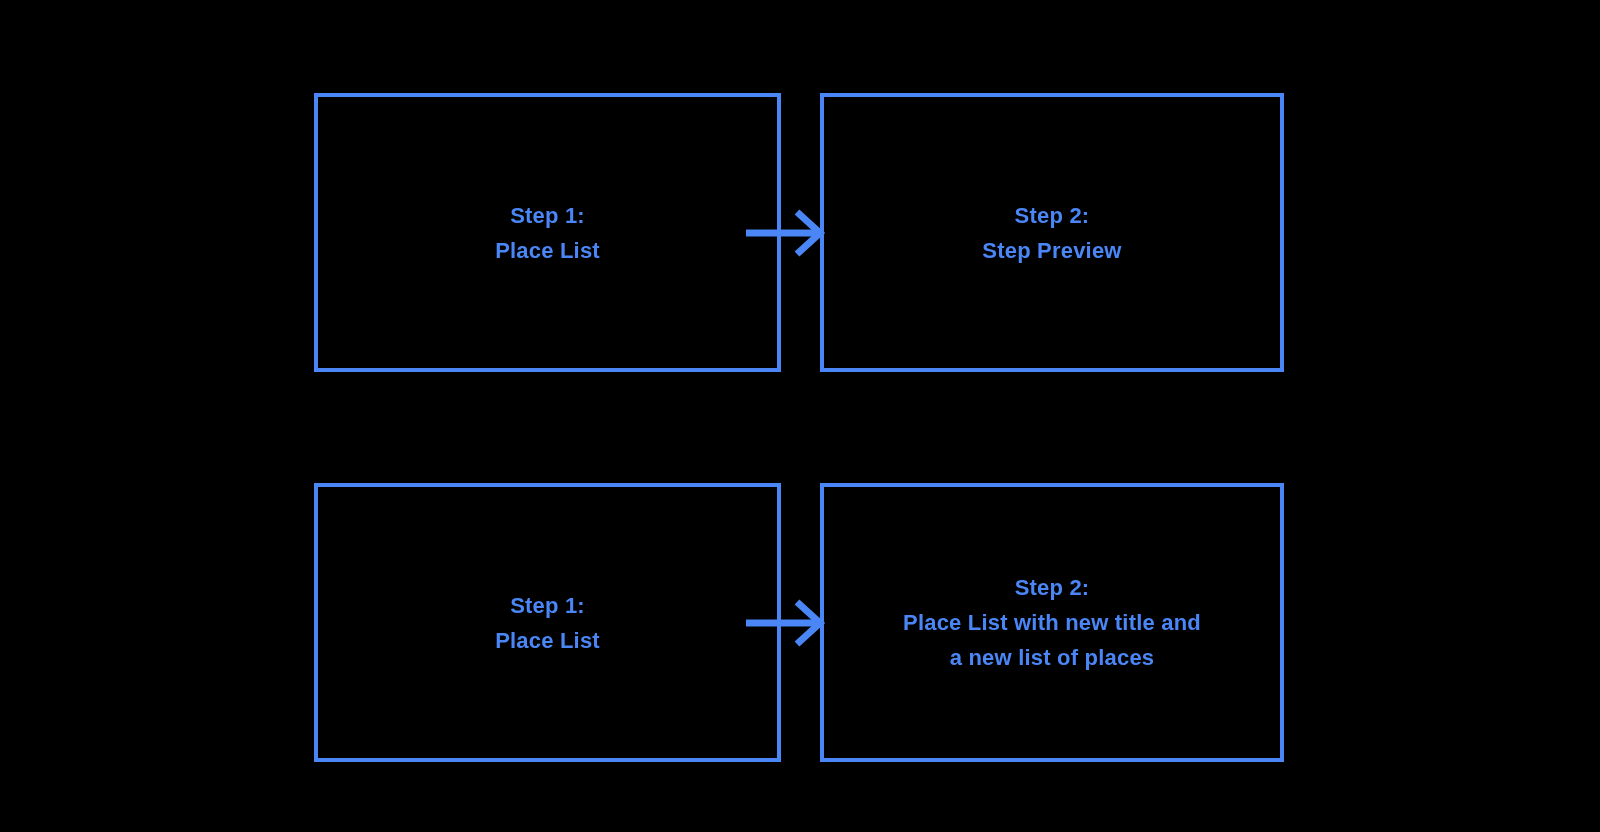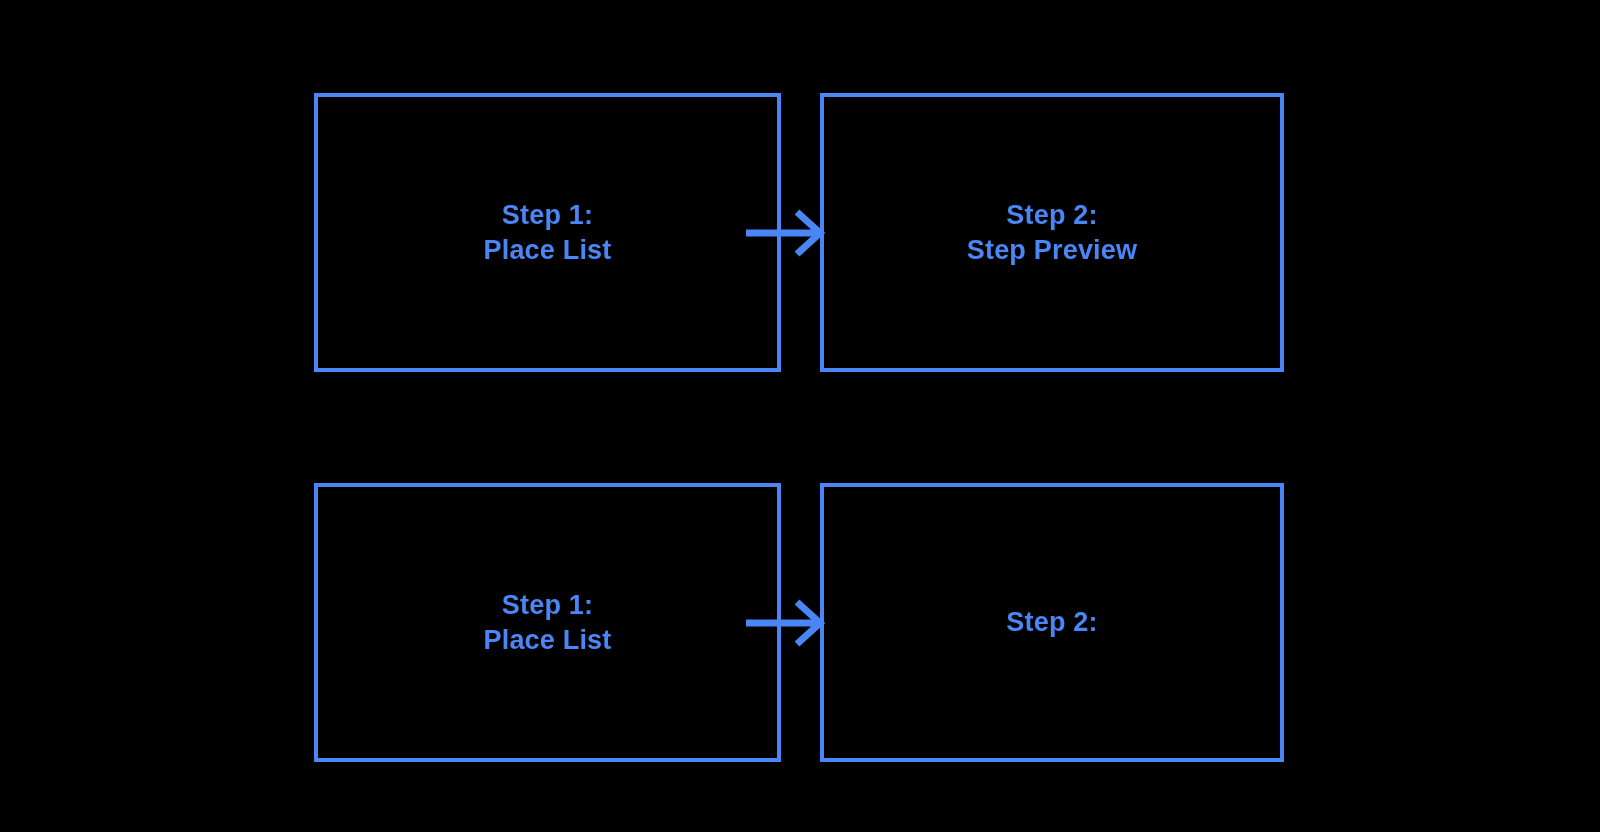--- a/index.html
+++ b/index.html
@@ -22,21 +22,21 @@
     position: absolute;
     border: 4px solid var(--accent);
     background: transparent;
     display: flex;
     align-items: center;
     justify-content: center;
   }
   .box-text {
     text-align: center;
     color: var(--accent);
-    font-size: 27px;
+    font-size: 22px;
     line-height: 35px;
     font-weight: 700;
     letter-spacing: 0.2px;
   }
   #box-top-left     { left: 314px; top: 93px;  width: 467px; height: 279px; }
   #box-top-right    { left: 820px; top: 93px;  width: 464px; height: 279px; }
   #box-bottom-left  { left: 314px; top: 483px; width: 467px; height: 279px; }
   #box-bottom-right { left: 820px; top: 483px; width: 464px; height: 279px; }
   .flow-arrow {
     position: absolute;
@@ -85,16 +85,18 @@
   </div>
 
   <svg class="flow-arrow" id="arrow-bottom" viewBox="0 0 90 66" xmlns="http://www.w3.org/2000/svg">
     <line x1="6" y1="33" x2="76" y2="33"></line>
     <polyline points="57,12 80,33 57,54"></polyline>
   </svg>
 
   <div class="flow-box" id="box-bottom-right">
     <div class="box-text">
       <div>Step 2:</div>
+      <div>Place List with new title and</div>
+      <div>a new list of places</div>
     </div>
   </div>
 
 </div>
 
 </body></html>

